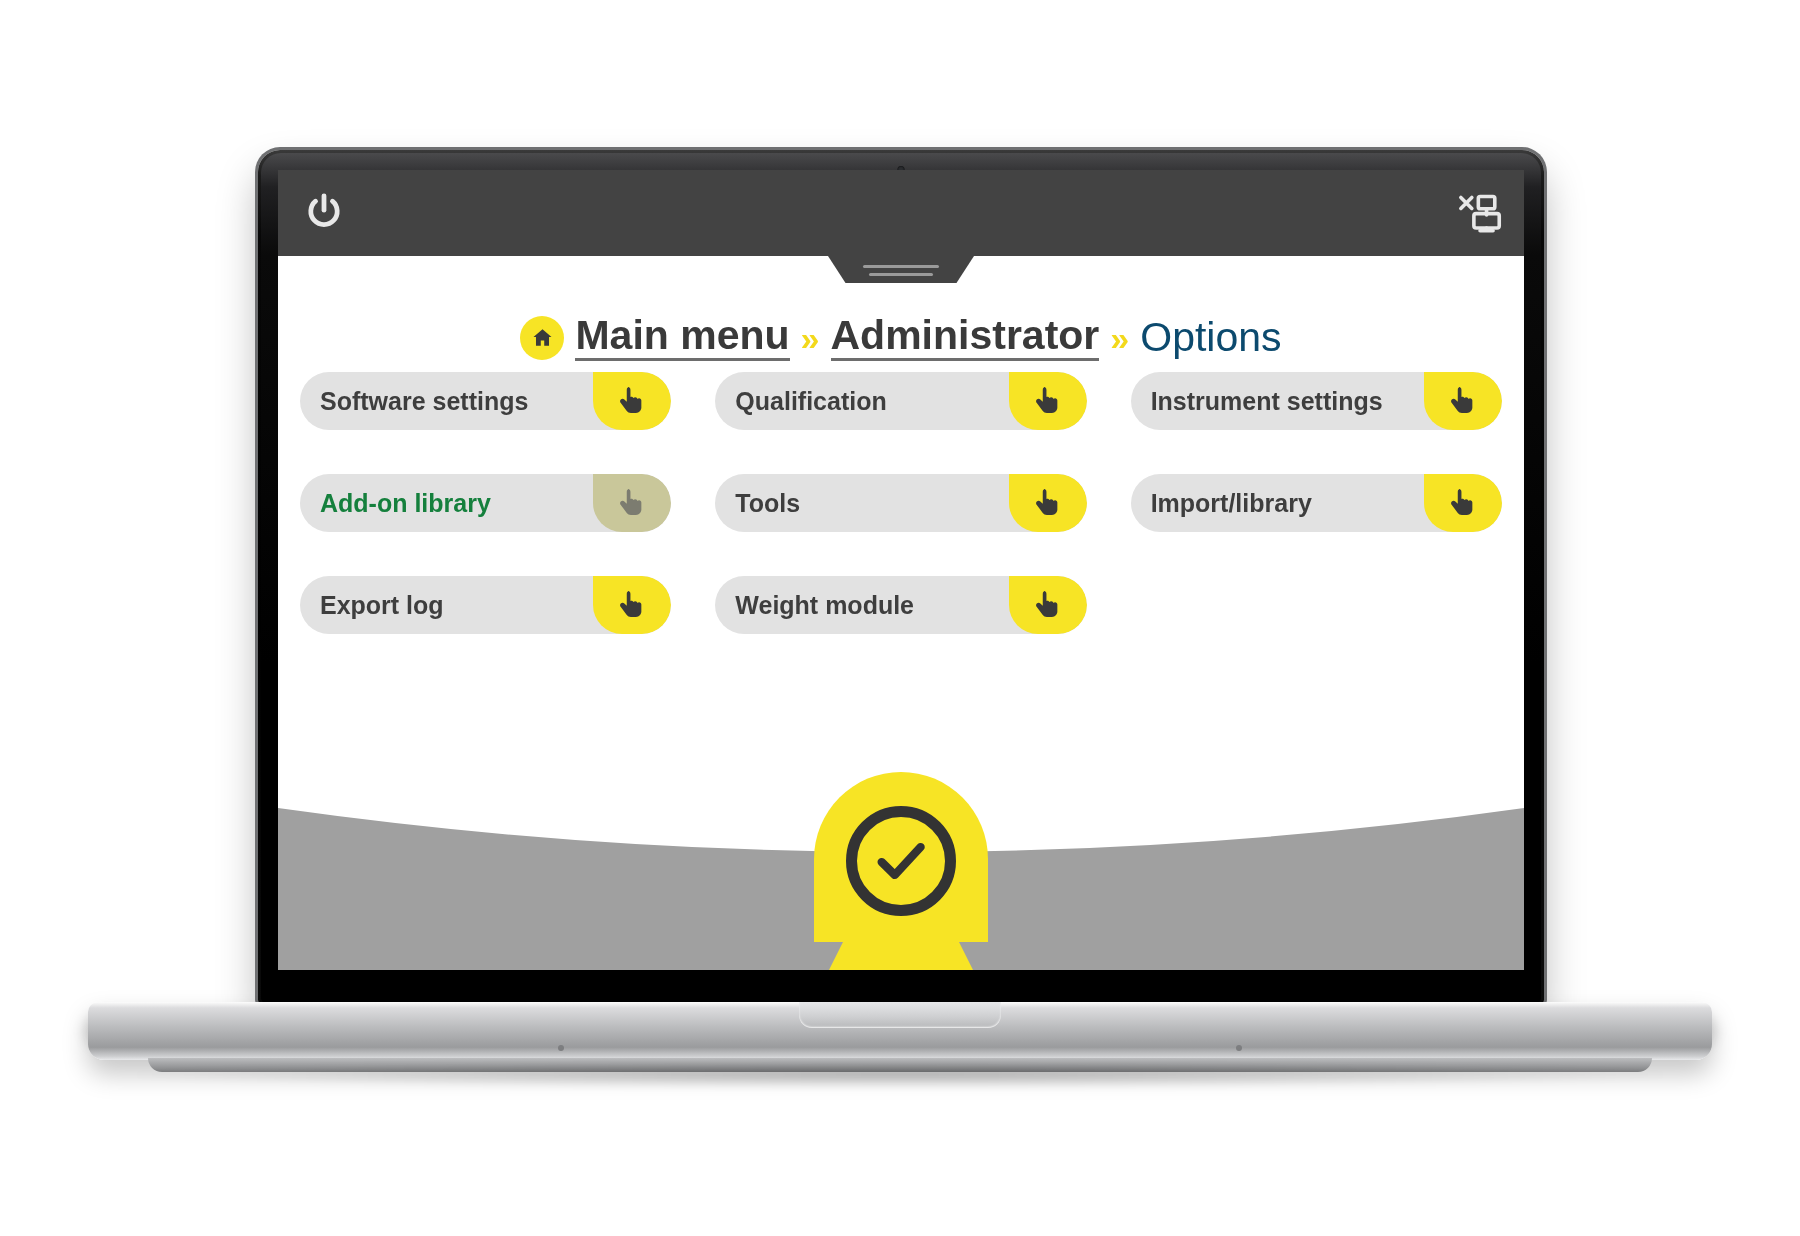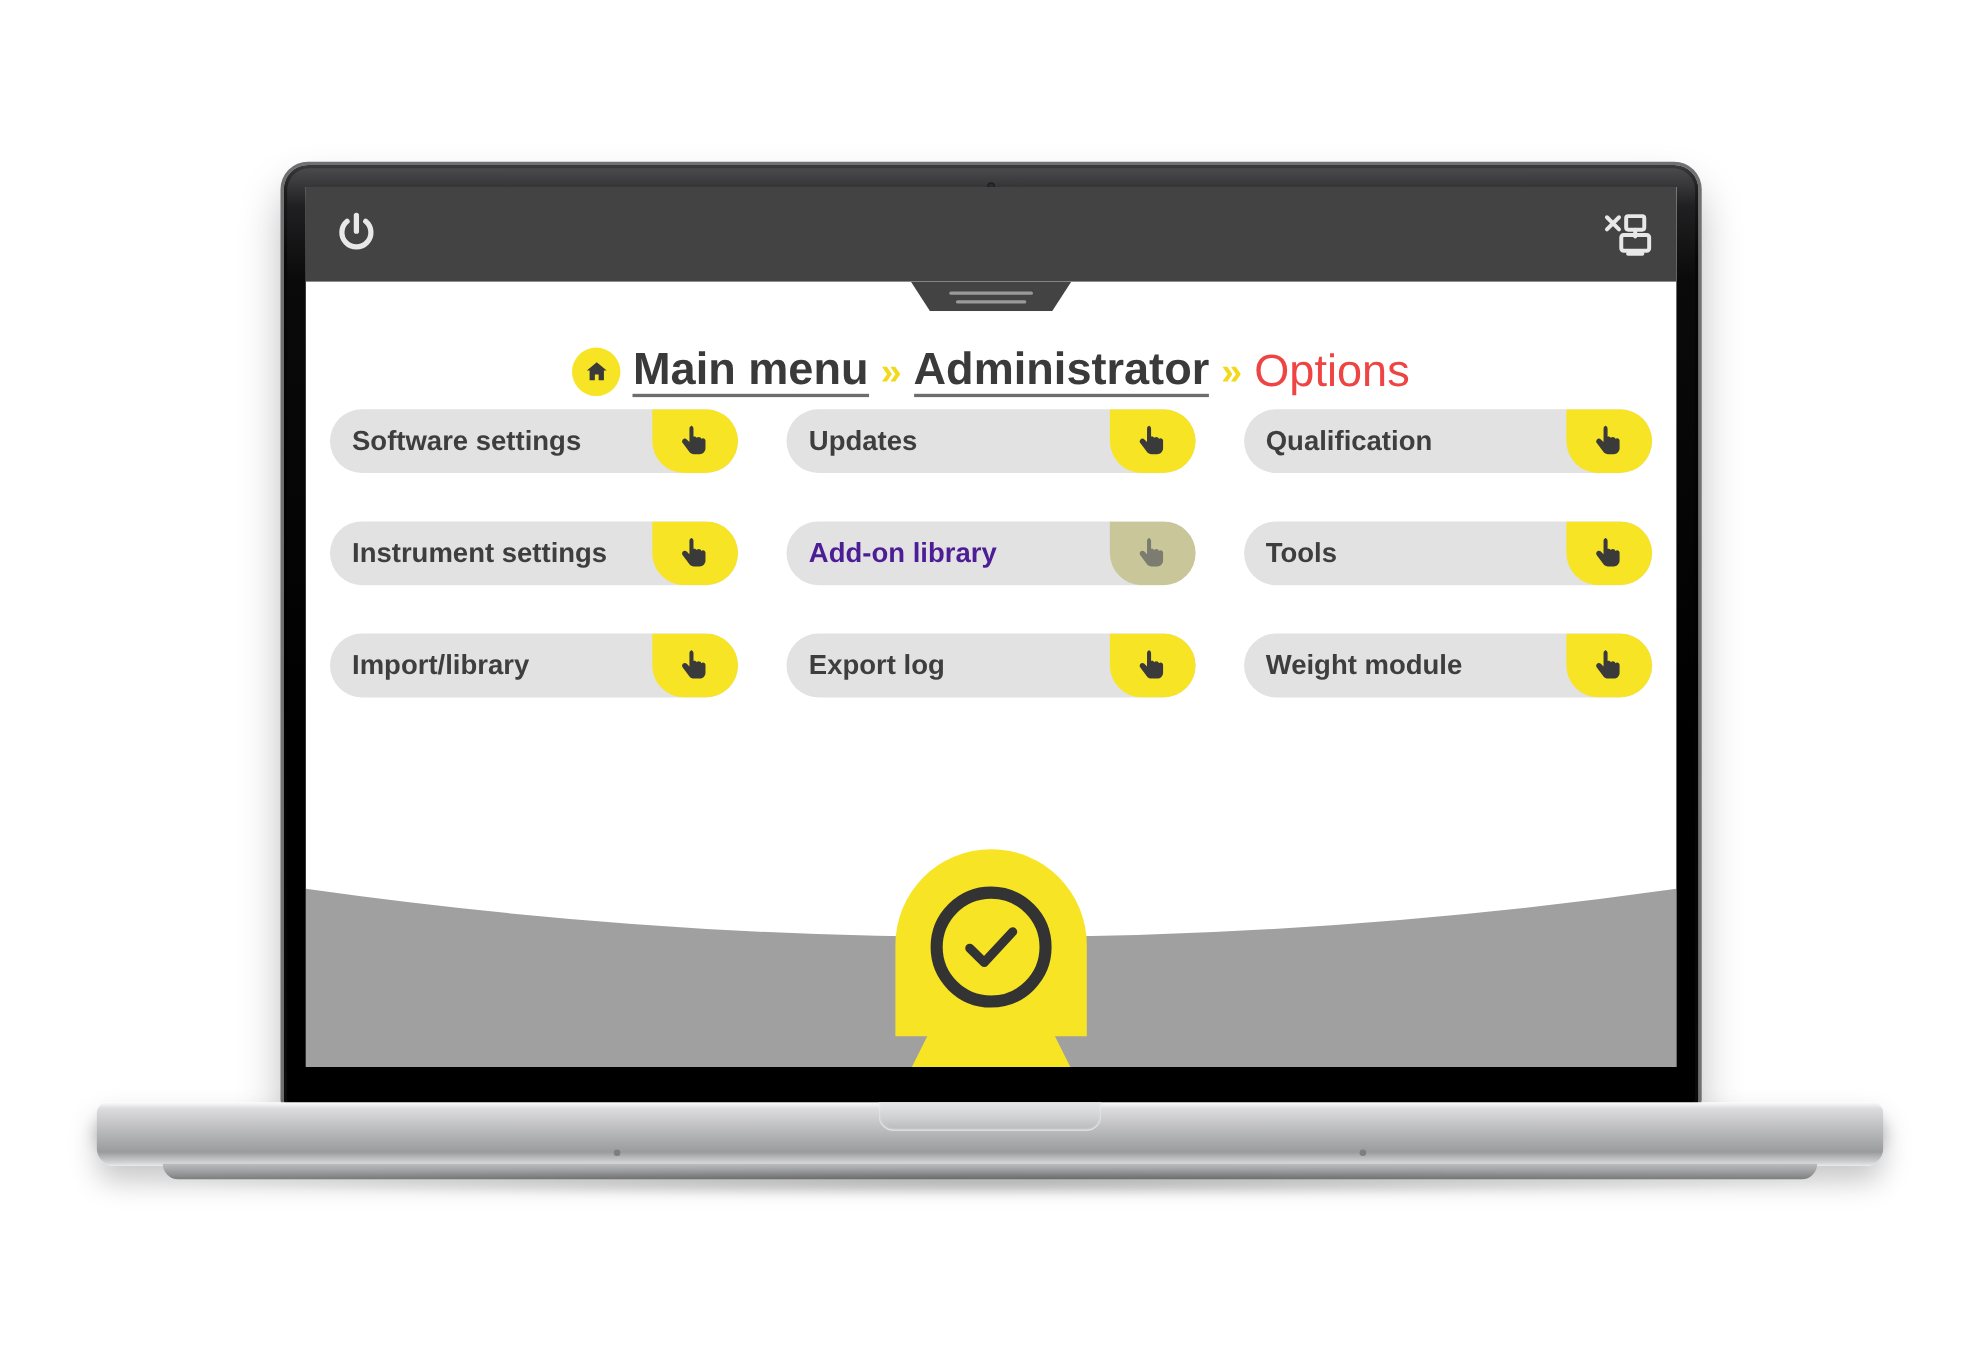--- a/index.html
+++ b/index.html
@@ -125,21 +125,21 @@
   .crumb-link {
     font-weight: bold;
     color: #3a3a3a;
     text-decoration: none;
     border-bottom: 3px solid #6d6d6d;
     padding-bottom: 1px;
     line-height: 1.05;
   }
   .crumb-current {
     font-weight: normal;
-    color: #ef4444;
+    color: #0c4a6e;
     line-height: 1.05;
   }
   .crumb-sep {
     color: #f3d91c;
     font-weight: bold;
     font-size: 34px;
     line-height: 1;
   }
 
   
@@ -178,21 +178,21 @@
     width: 78px; height: 100%;
     background: #f7e425;
     border-radius: 0 29px 29px 29px;
     display: flex;
     align-items: center;
     justify-content: center;
     z-index: 1;
   }
   .opt-btn .click-zone svg { width: 34px; height: 34px; }
   .opt-btn.disabled { cursor: default; }
-  .opt-btn.disabled .label { color: #4c1d95; }
+  .opt-btn.disabled .label { color: #15803d; }
   .opt-btn.disabled .click-zone { background: #c9c79a; }
   .opt-btn.disabled .click-zone svg { color: #7c7c70; }
 
   
   .wave {
     position: absolute;
     left: 0; bottom: 0;
     width: 100%;
     height: 200px;
   }
@@ -346,28 +346,20 @@
 
       <button class="opt-btn">
         <span class="label">Software settings</span>
         <span class="click-zone">
           <svg viewBox="0 0 24 24" fill="#3a3a3a">
             <path d="M10.1 2.2 c-1.0 0-1.8 .8-1.8 1.8 v8.6 l-1.7-1.7 c-.7-.7-1.8-.7-2.5 0 -.7.7-.7 1.8 0 2.5 l4.2 5.6 c.7 .9 1.7 1.4 2.9 1.4 h3.6 c2.1 0 3.8-1.7 3.8-3.8 v-4.9 c0-.9-.7-1.6-1.6-1.6 -.4 0-.8.2-1.1.4 -.2-.7-.8-1.2-1.6-1.2 -.5 0-1.0.2-1.3.6 -.3-.5-.9-.9-1.5-.9 -.2 0-.4 0-.6.1 V4.0 c0-1.0-.8-1.8-1.8-1.8 Z"></path>
           </svg>
         </span>
       </button>
 
-      <button class="opt-btn">
-        <span class="label">Updates</span>
-        <span class="click-zone">
-          <svg viewBox="0 0 24 24" fill="#3a3a3a">
-            <path d="M10.1 2.2 c-1.0 0-1.8 .8-1.8 1.8 v8.6 l-1.7-1.7 c-.7-.7-1.8-.7-2.5 0 -.7.7-.7 1.8 0 2.5 l4.2 5.6 c.7 .9 1.7 1.4 2.9 1.4 h3.6 c2.1 0 3.8-1.7 3.8-3.8 v-4.9 c0-.9-.7-1.6-1.6-1.6 -.4 0-.8.2-1.1.4 -.2-.7-.8-1.2-1.6-1.2 -.5 0-1.0.2-1.3.6 -.3-.5-.9-.9-1.5-.9 -.2 0-.4 0-.6.1 V4.0 c0-1.0-.8-1.8-1.8-1.8 Z"></path>
-          </svg>
-        </span>
-      </button>
 
       <button class="opt-btn">
         <span class="label">Qualification</span>
         <span class="click-zone">
           <svg viewBox="0 0 24 24" fill="#3a3a3a">
             <path d="M10.1 2.2 c-1.0 0-1.8 .8-1.8 1.8 v8.6 l-1.7-1.7 c-.7-.7-1.8-.7-2.5 0 -.7.7-.7 1.8 0 2.5 l4.2 5.6 c.7 .9 1.7 1.4 2.9 1.4 h3.6 c2.1 0 3.8-1.7 3.8-3.8 v-4.9 c0-.9-.7-1.6-1.6-1.6 -.4 0-.8.2-1.1.4 -.2-.7-.8-1.2-1.6-1.2 -.5 0-1.0.2-1.3.6 -.3-.5-.9-.9-1.5-.9 -.2 0-.4 0-.6.1 V4.0 c0-1.0-.8-1.8-1.8-1.8 Z"></path>
           </svg>
         </span>
       </button>
 

